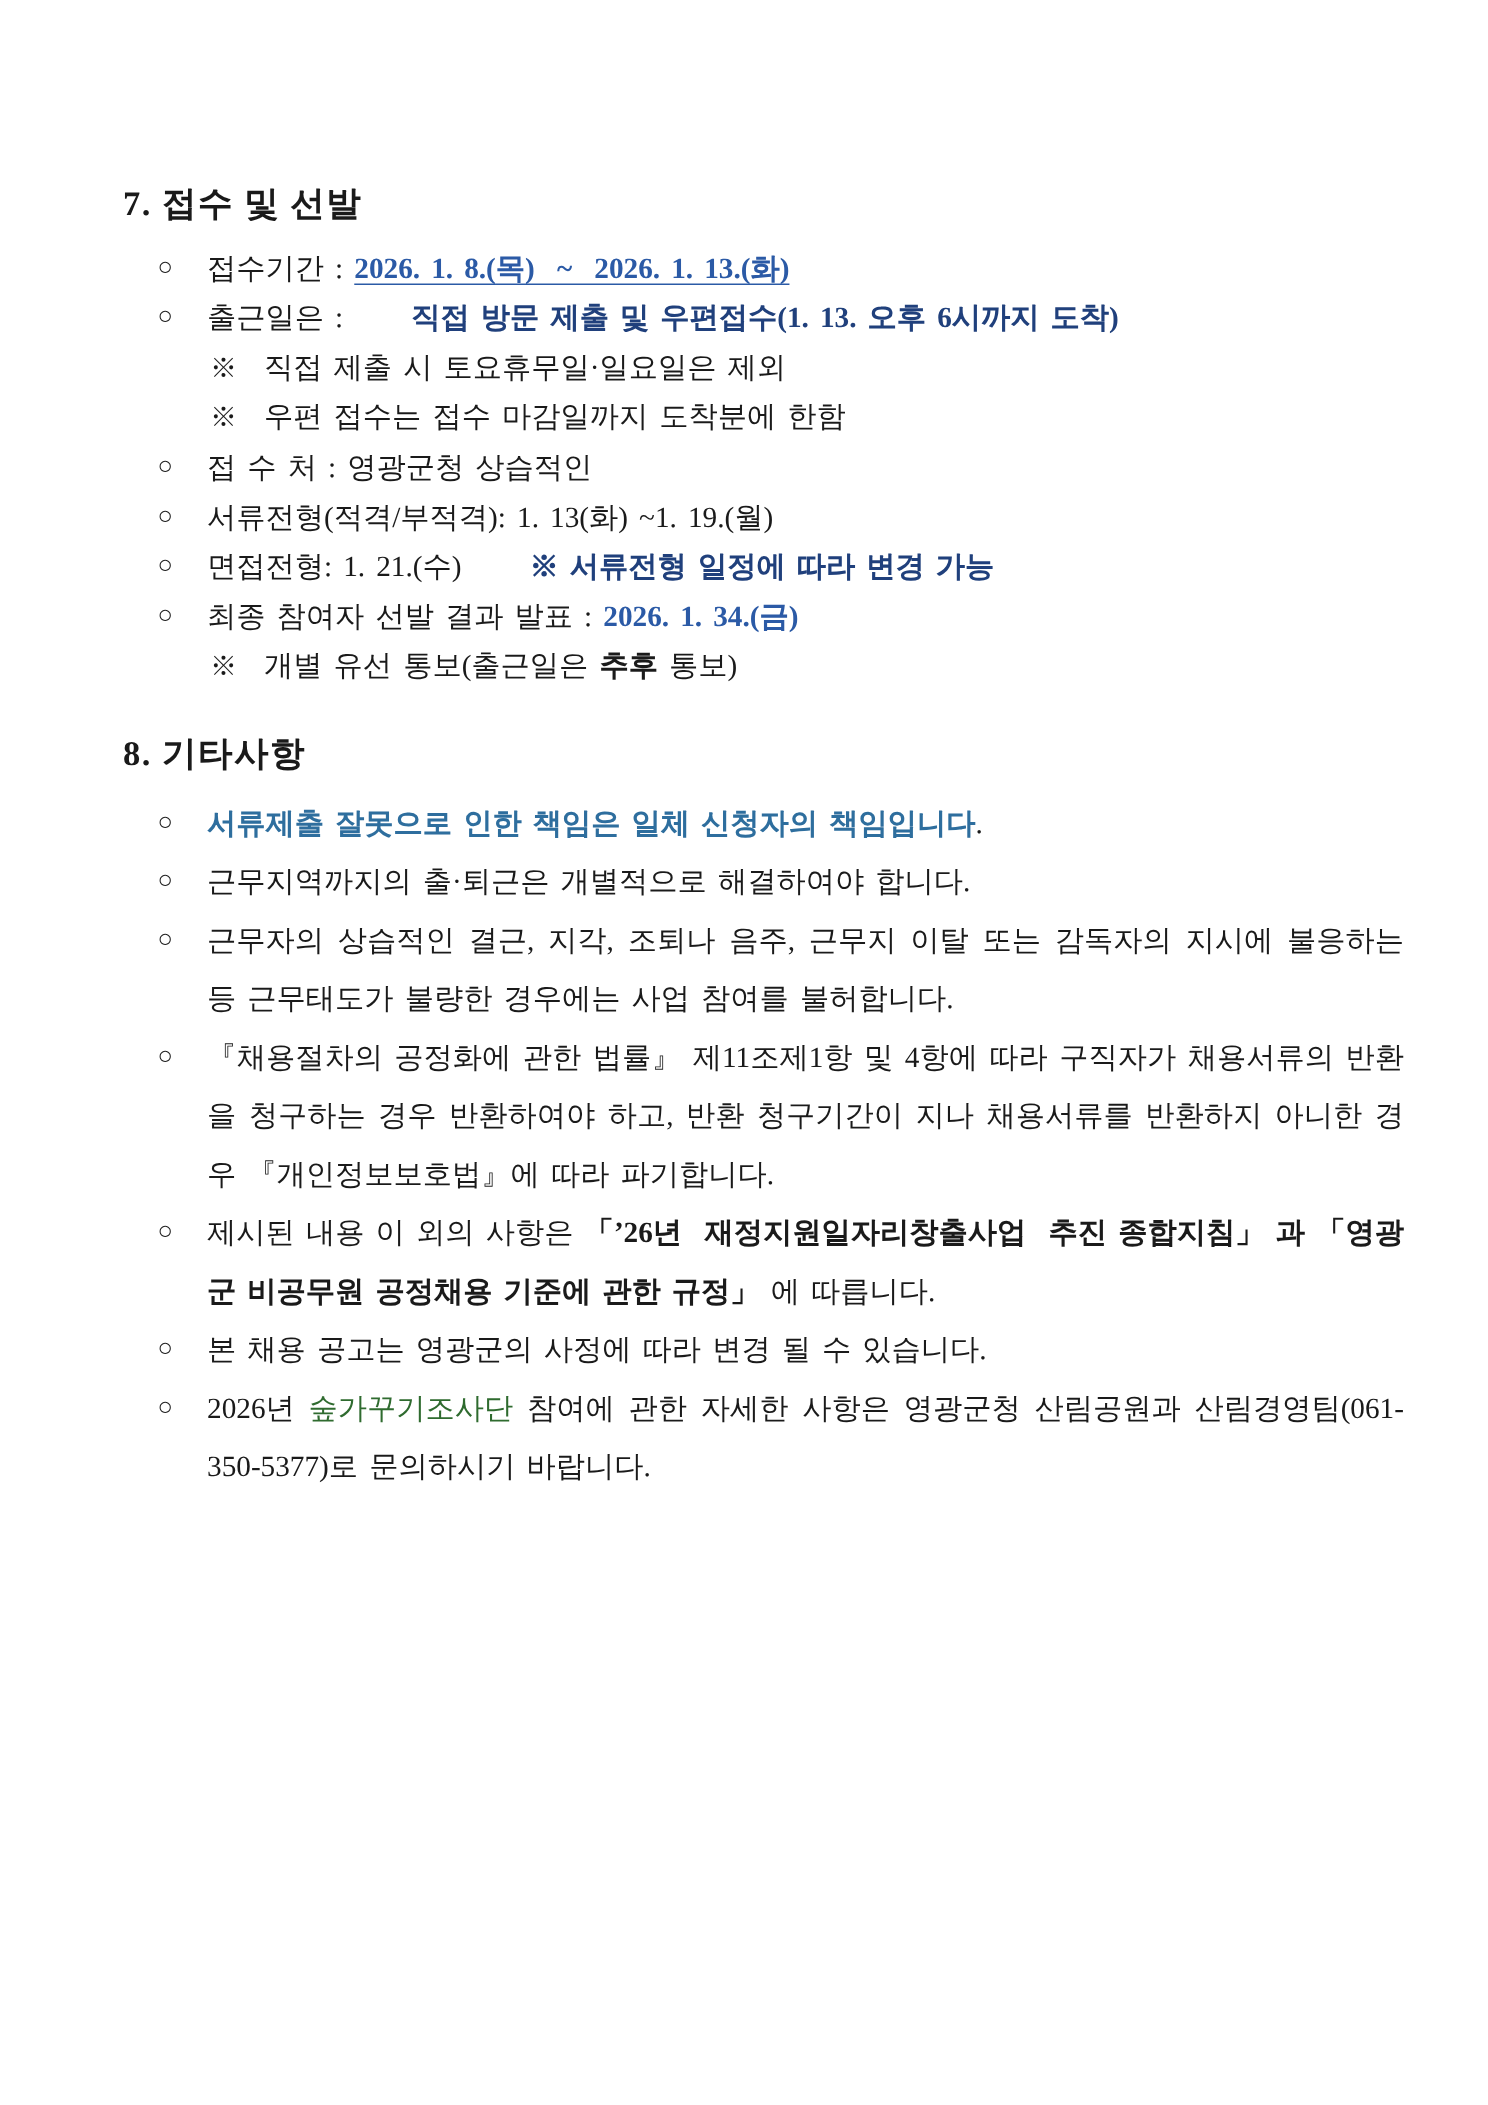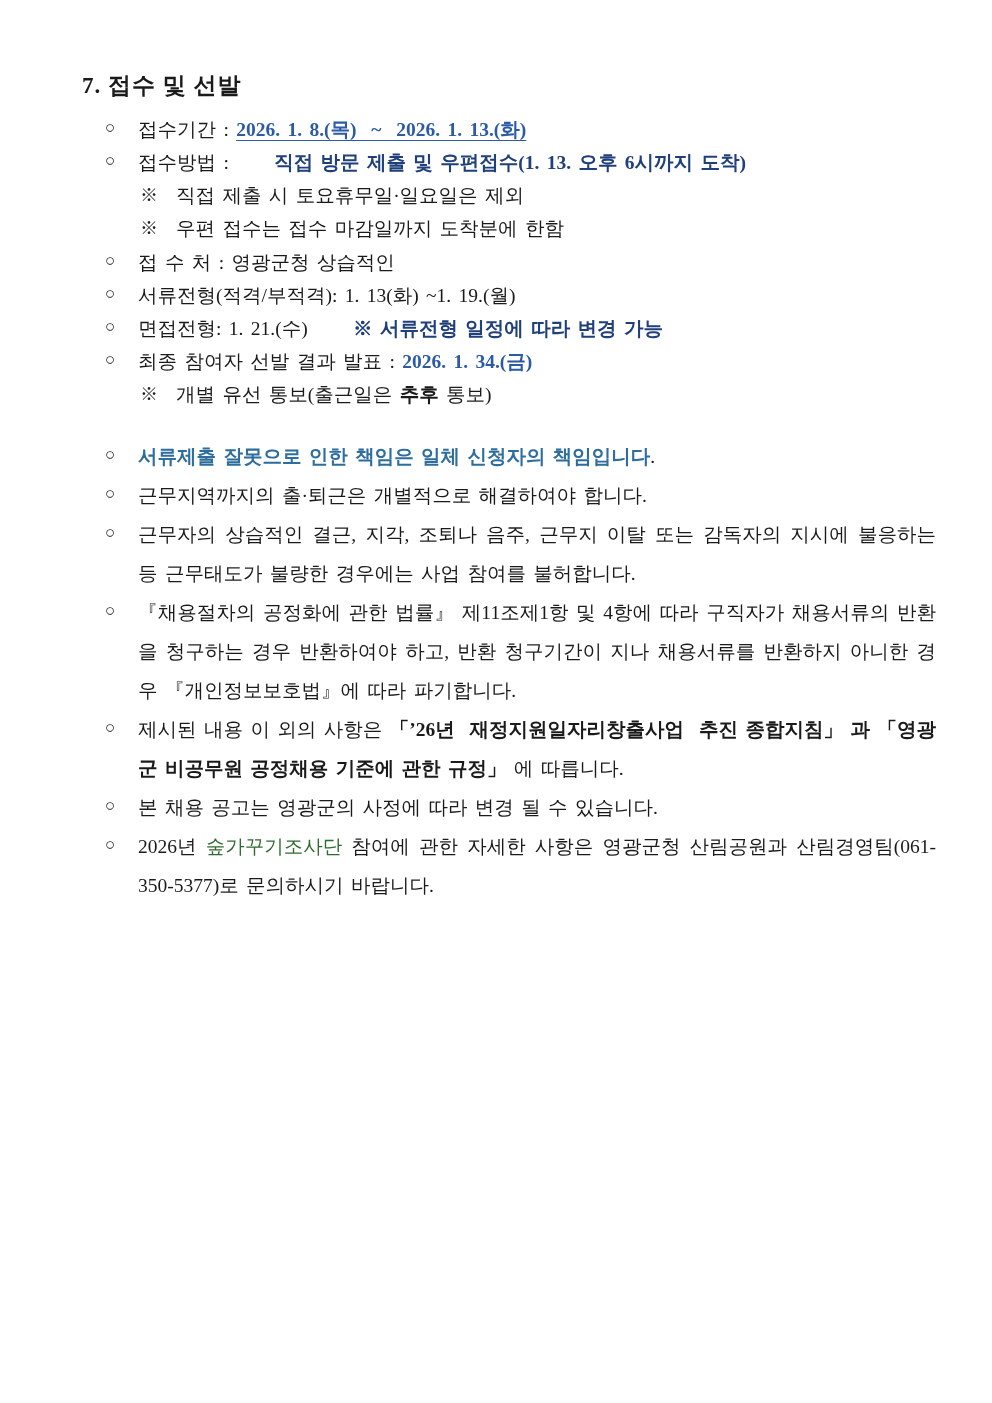--- a/index.html
+++ b/index.html
@@ -3,21 +3,21 @@
 <meta charset="utf-8">
 <style>
   html,body { margin:0; padding:0; }
   body {
     width:992px; height:1403px;
     background:#ffffff;
     font-family:"Liberation Serif","DejaVu Serif",serif;
     color:var(--text,#1a1a1a);
     -webkit-font-smoothing:antialiased;
   }
-  .page { box-sizing:border-box; width:992px; padding:70px 56px 0 82px; }
+  .page { box-sizing:border-box; width:992px; padding:120px 56px 0 82px; }
   .section { margin:0 0 26px 0; }
   .sec-title {
     font-size:23px; font-weight:bold; letter-spacing:1px;
     margin:0 0 12px 0; color:var(--text,#1a1a1a);
   }
   .items { margin-left:23px; }
   .item {
     display:flex; align-items:flex-start;
     font-size:19.5px; line-height:1.7;
     word-spacing:2.5px;
@@ -44,21 +44,21 @@
     <div class="sec-title">7. 접수 및 선발</div>
     <div class="items">
 
       <div class="item">
         <span class="bullet">○</span>
         <span class="txt"><span class="seg">접수기간 : </span><span class="seg u-blue">2026. 1. 8.(목)  ~  2026. 1. 13.(화)</span></span>
       </div>
 
       <div class="item">
         <span class="bullet">○</span>
-        <span class="txt"><span class="seg">접수방법 : </span><span class="seg navy">직접 방문 제출 및 우편접수(1. 13. 오후 6시까지 도착)</span></span>
+        <span class="txt"><span class="seg">출근일은 : </span><span class="seg navy">직접 방문 제출 및 우편접수(1. 13. 오후 6시까지 도착)</span></span>
       </div>
 
       <div class="item sub">
         <span class="bullet">※</span>
         <span class="txt"><span class="seg">직접 제출 시 토요휴무일·일요일은 제외</span></span>
       </div>
 
       <div class="item sub">
         <span class="bullet">※</span>
         <span class="txt"><span class="seg">우편 접수는 접수 마감일까지 도착분에 한함</span></span>
@@ -86,20 +86,21 @@
 
       <div class="item sub">
         <span class="bullet">※</span>
         <span class="txt"><span class="seg">개별 유선 통보(출근일은 </span><span class="seg bold">추후</span><span class="seg"> 통보)</span></span>
       </div>
 
     </div>
   </div>
 
   <div class="section sec8">
+    <div class="sec-title">8. 기타사항</div>
     <div class="items">
 
       <div class="item">
         <span class="bullet">○</span>
         <span class="txt"><span class="seg steel">서류제출 잘못으로 인한 책임은 일체 신청자의 책임입니다</span><span class="seg">.</span></span>
       </div>
 
       <div class="item">
         <span class="bullet">○</span>
         <span class="txt"><span class="seg">근무지역까지의 출·퇴근은 개별적으로 해결하여야 합니다.</span></span>

